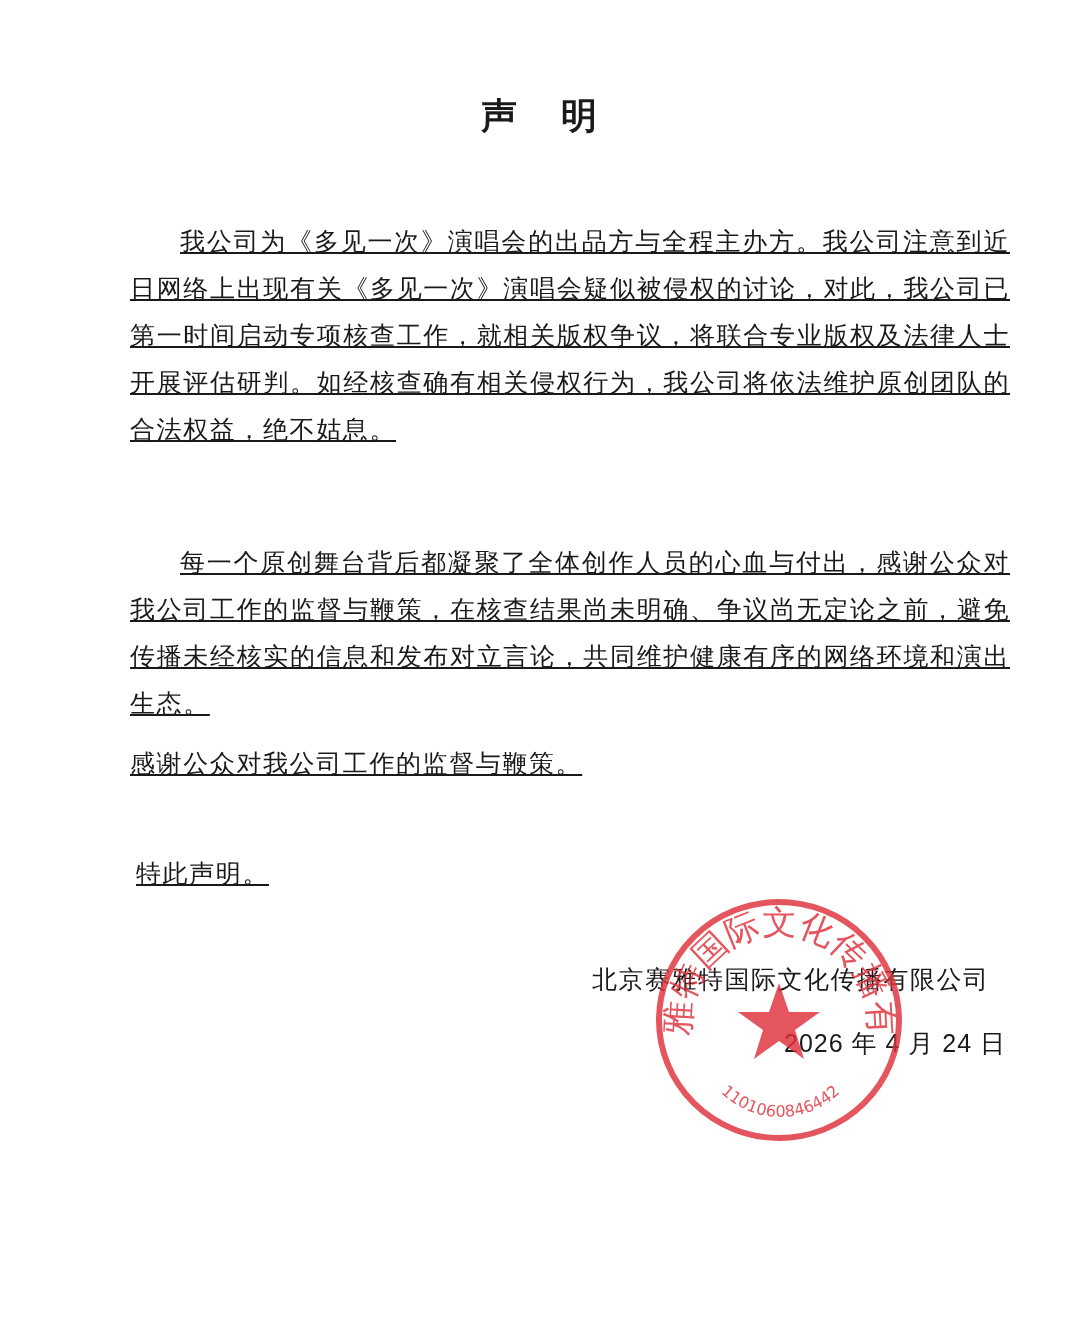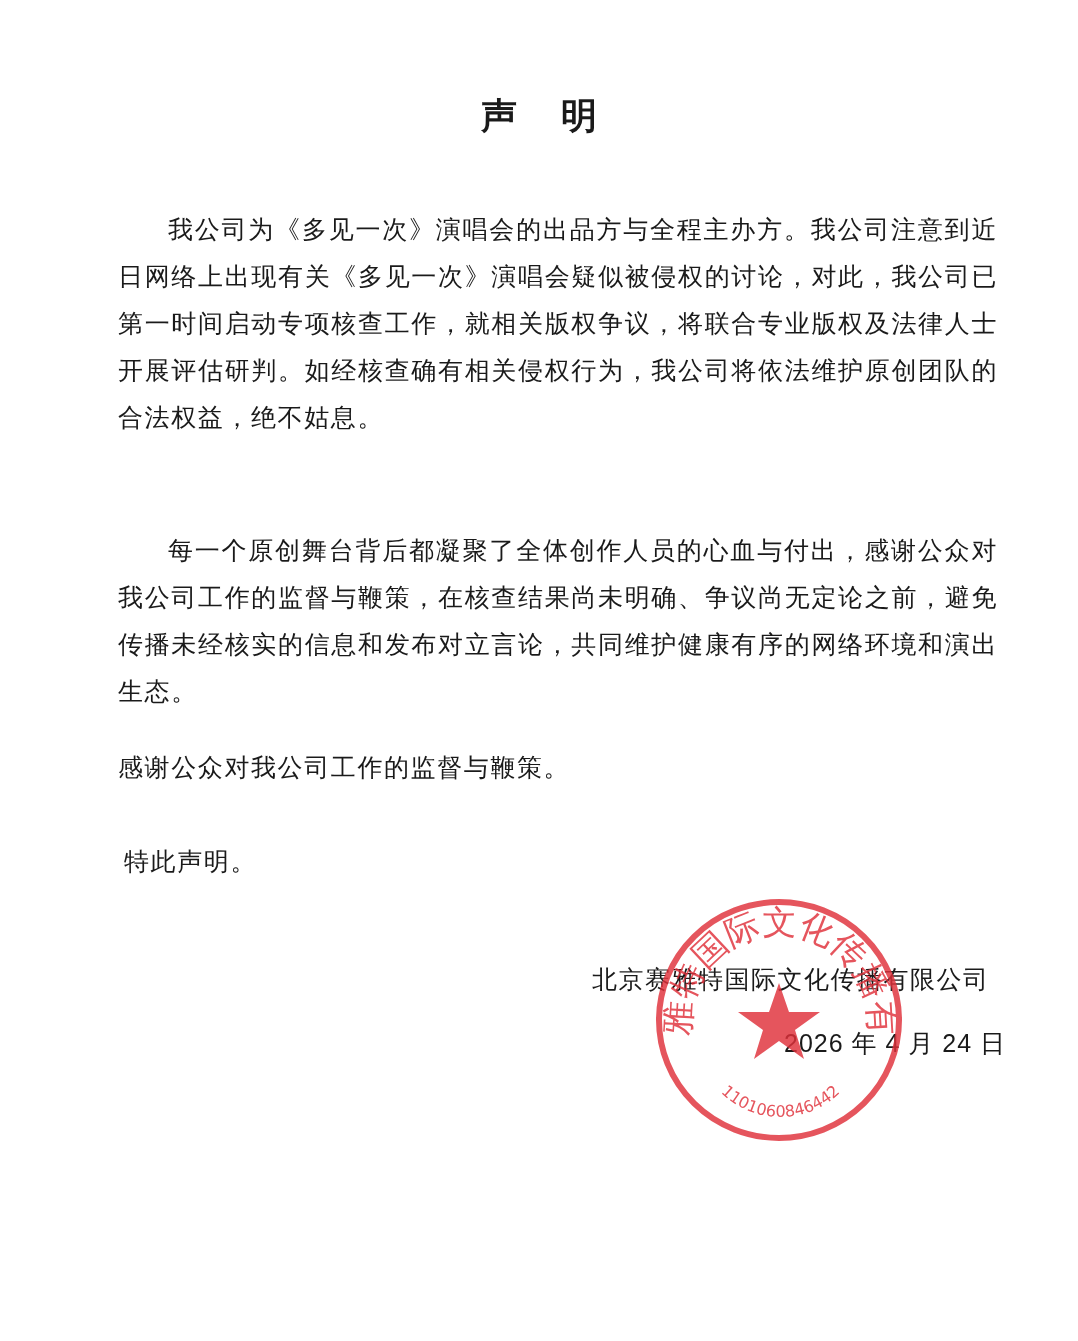--- a/index.html
+++ b/index.html
@@ -7,25 +7,25 @@
     width: 1078px; height: 1341px; background: #ffffff; position: relative; overflow: hidden;
     font-family: "DejaVu Serif", "Liberation Serif", serif; color: #1a1a1a;
   }
   .title {
     position: absolute; top: 92px; left: 0; width: 1078px; text-align: center;
     font-size: 36px; font-weight: bold; letter-spacing: 44px; text-indent: 44px;
     font-family: Liberation Mono, monospace;
   }
   .para {
     position: absolute; left: 118px; width: 880px; font-size: 25px; line-height: 47px;
-    letter-spacing: 1.6px; text-indent: 50px; margin: 0; text-align: justify;
+    letter-spacing: 1.6px; text-indent: 50px; margin: 12px; text-align: justify; text-decoration: underline;
   }
   .p1 { top: 206px; }
   .p2 { top: 527px; }
-  .p3 { top: 744px; left: 118px; text-indent: 0; }
+  .p3 { top: 728px; left: 118px; text-indent: 0; }
   .p4 { top: 838px; left: 124px; text-indent: 0; }
   .sign-company {
     position: absolute; top: 963px; left: 592px; font-size: 25px; letter-spacing: 1.5px;
     font-family: "DejaVu Sans", sans-serif; z-index: 2;
   }
   .sign-date {
     position: absolute; top: 1027px; left: 784px; font-size: 25px; letter-spacing: 1px;
     font-family: "Liberation Sans", sans-serif; z-index: 2; text-align: right;
   }
   .seal {

